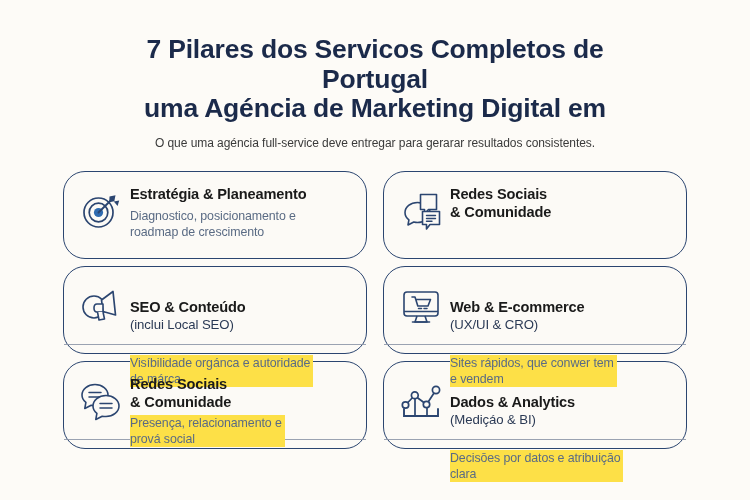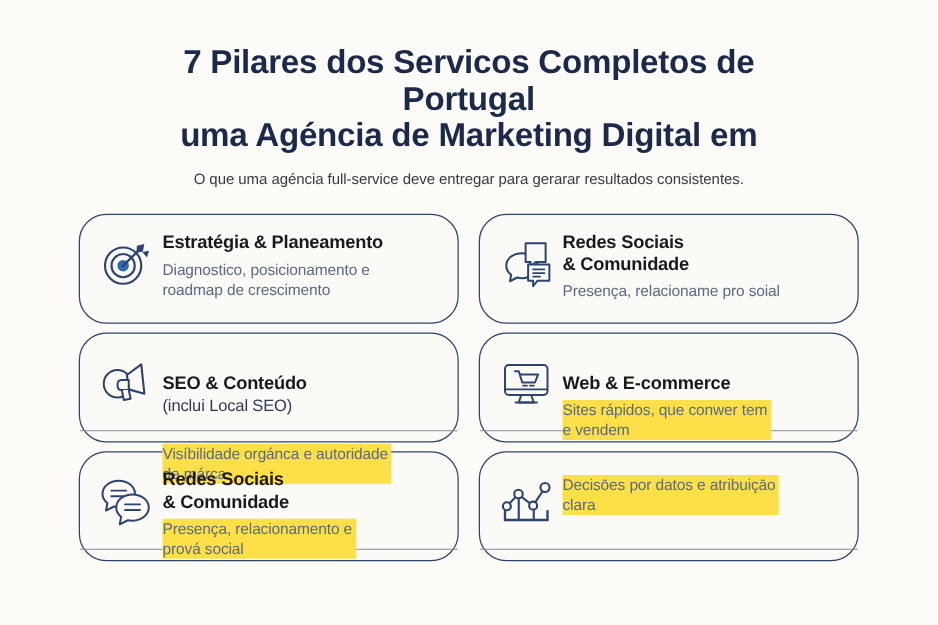--- a/index.html
+++ b/index.html
@@ -145,21 +145,20 @@
         <svg width="44" height="44" viewBox="0 0 44 44" fill="none">
           <path d="M18.5 13.5 C11.5 13.5 6 18 6 23.5 C6 26.4 7.5 29 9.9 30.8 L9 36 L14.8 33 C16 33.3 17.2 33.5 18.5 33.5 C25.5 33.5 31 29 31 23.5 C31 18 25.5 13.5 18.5 13.5Z" stroke="#2B4570" stroke-width="1.6" stroke-linejoin="round"></path>
           <path d="M21.5 5.5 H37.5 V20.5 H29.5 L25.5 25 V20.5 H21.5 Z" fill="#FCFAF6" stroke="#2B4570" stroke-width="1.6" stroke-linejoin="round"></path>
           <path d="M23.5 22.5 H40.5 V35.5 H31 L27.5 40 V35.5 H23.5 Z" fill="#FCFAF6" stroke="#2B4570" stroke-width="1.6" stroke-linejoin="round"></path>
           <path d="M27.5 26.5 H36.5 M27.5 29.5 H36.5 M27.5 32.3 H33" stroke="#2B4570" stroke-width="1.4" stroke-linecap="round"></path>
         </svg>
       </div>
       <div class="card-text">
         <div class="card-title">Redes Sociais
 &amp; Comunidade</div>
-        <div class="card-desc">Presença, relacioname pro soial</div>
       </div>
     </div>
 
     <div class="card has-artifact">
       <div class="artifact"></div>
       <div class="card-icon">
         <svg width="44" height="44" viewBox="0 0 44 44" fill="none">
           <circle cx="15" cy="23" r="11" stroke="#2B4570" stroke-width="1.6"></circle>
           <path d="M22.5 16 L34 7.5 L36.5 31 L24 27.5 Z" fill="#FCFAF6" stroke="#2B4570" stroke-width="1.7" stroke-linejoin="round"></path>
           <path d="M18 20 H24 V28 H18 C16 28 15 26.3 15 24 C15 21.7 16 20 18 20Z" fill="#FCFAF6" stroke="#2B4570" stroke-width="1.6" stroke-linejoin="round"></path>
@@ -184,20 +183,21 @@
           <path d="M5 27.5 H39" stroke="#2B4570" stroke-width="1.4"></path>
           <path d="M18 32 L16 38 H28 L26 32" stroke="#2B4570" stroke-width="1.6" stroke-linejoin="round"></path>
           <path d="M13.5 38 H30.5" stroke="#2B4570" stroke-width="1.6" stroke-linecap="round"></path>
           <path d="M13 13 H16 L18.8 22 H29 L31.5 15.5 H17" stroke="#2B4570" stroke-width="1.6" stroke-linecap="round" stroke-linejoin="round"></path>
           <path d="M19.5 24.5 H22.5 M25 24.5 H28" stroke="#2B4570" stroke-width="1.5" stroke-linecap="round"></path>
         </svg>
       </div>
       <div class="card-text">
         <div class="card-title">
           <span>Web &amp; E-commerce</span>
+          <span class="card-sub">(UX/UI &amp; CRO)</span>
         </div>
         <div class="card-desc">Sites rápidos, que conwer tem
 e vendem</div>
       </div>
     </div>
 
     <div class="card has-artifact">
       <div class="artifact"></div>
       <div class="card-icon">
         <svg width="44" height="44" viewBox="0 0 44 44" fill="none">
@@ -222,19 +222,23 @@
           <path d="M5 30 V37 H39 V30" stroke="#2B4570" stroke-width="1.9" stroke-linecap="round"></path>
           <path d="M16 18 V37 M28 25 V37" stroke="#2B4570" stroke-width="1.7"></path>
           <path d="M6.5 26 L15.5 16.5 L27.5 25.5 L37 11" stroke="#2B4570" stroke-width="1.7" stroke-linejoin="round"></path>
           <circle cx="6.5" cy="26" r="3.2" fill="#FCFAF6" stroke="#2B4570" stroke-width="1.7"></circle>
           <circle cx="15.8" cy="16.2" r="3.4" fill="#FCFAF6" stroke="#2B4570" stroke-width="1.7"></circle>
           <circle cx="27.5" cy="25.5" r="3.2" fill="#FCFAF6" stroke="#2B4570" stroke-width="1.7"></circle>
           <circle cx="37" cy="11" r="3.6" fill="#FCFAF6" stroke="#2B4570" stroke-width="1.7"></circle>
         </svg>
       </div>
       <div class="card-text">
+        <div class="card-title">
+          <span>Dados &amp; Analytics</span>
+          <span class="card-sub">(Mediçáo &amp; BI)</span>
+        </div>
         <div class="card-desc">Decisōes por datos e atribuiçāo
 clara</div>
       </div>
     </div>
 
   </div>
 </div>
 
 </body></html>

